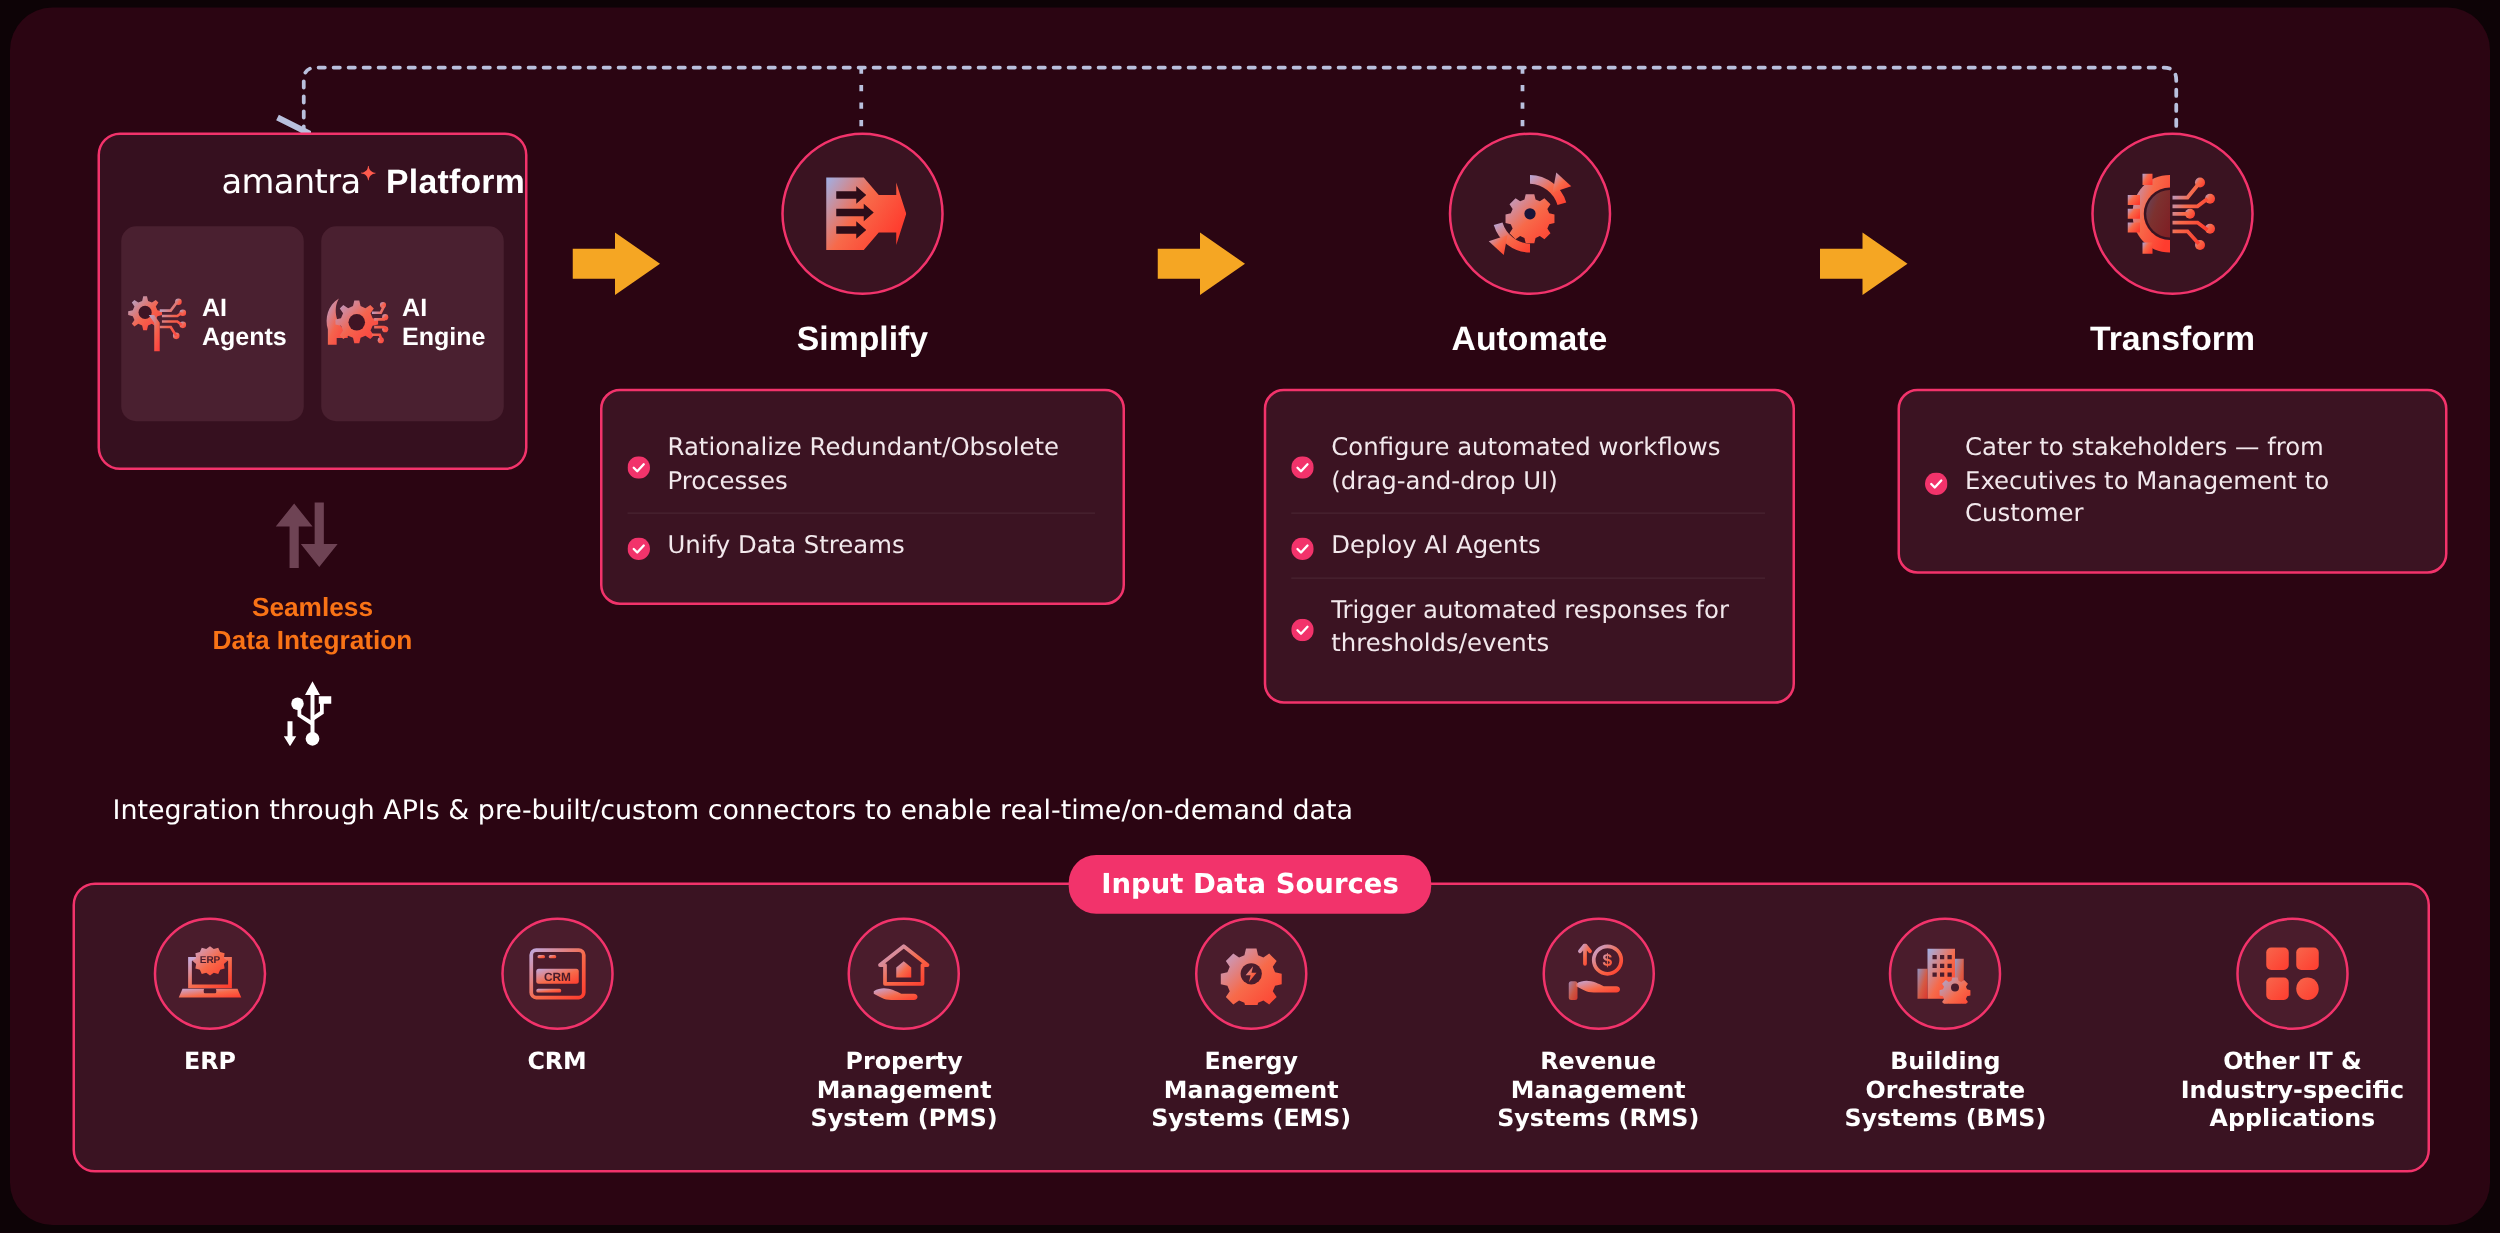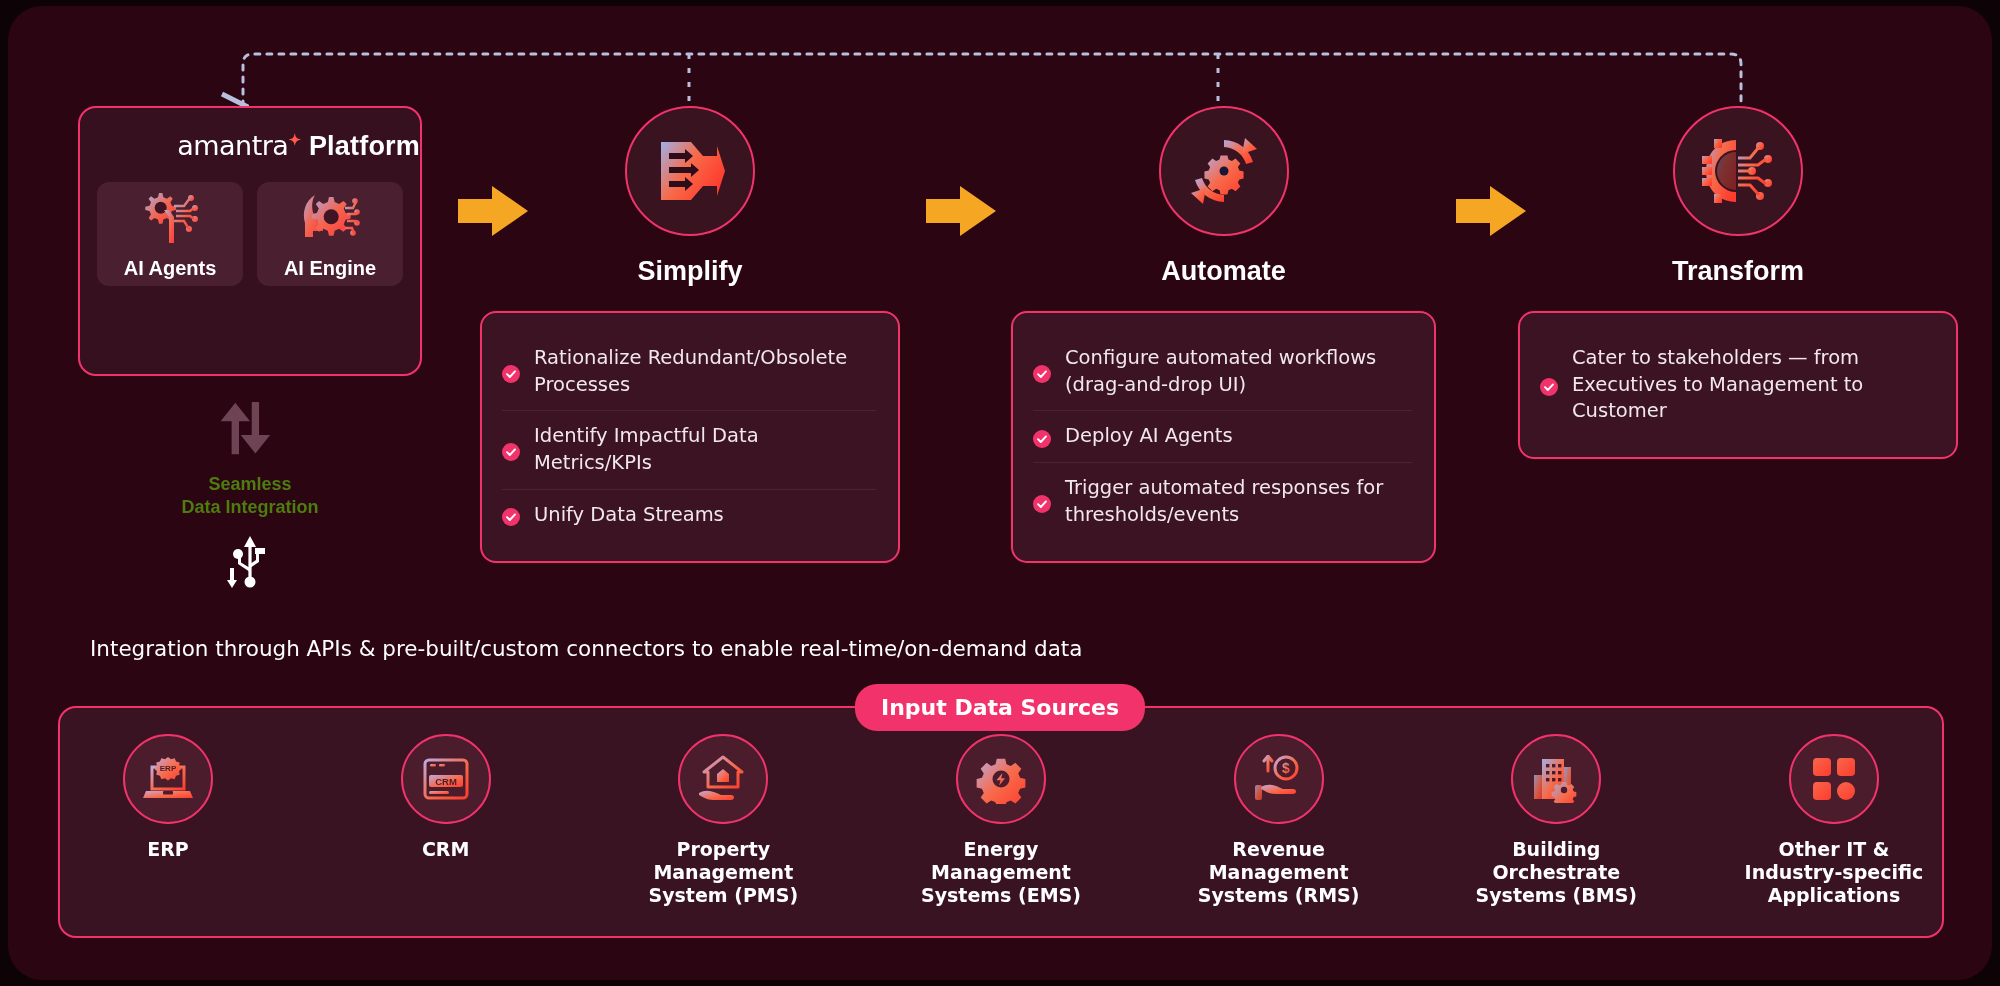--- a/index.html
+++ b/index.html
@@ -33,37 +33,37 @@
     font-size: 27px; font-weight: bold;
     margin-top: 22px; letter-spacing: .2px;
   }
   .platform-title .brand {
     font-weight: 400; letter-spacing: -.5px;
     font-family: "DejaVu Sans", sans-serif;
   }
   .platform-title .spark { color: #ff5a4d; font-size: 15px; vertical-align: super; }
   .tiles { display: flex; gap: 14px; justify-content: center; margin-top: 20px; }
   .tile {
-    width: 146px; height: 104px;
+    width: 146px; height: 156px;
     background: #4a2030;
     border-radius: 12px;
-    display: flex; flex-direction: column;
+    display: flex; 
     align-items: center; justify-content: center;
     gap: 10px;
   }
   .tile-label { color: #ffffff; font-size: 20px; font-weight: bold; }
 
   
   .seamless {
     position: absolute; left: 70px; top: 395px;
     width: 344px; text-align: center;
   }
   .ud-arrows { margin-bottom: 10px; }
   .seamless-label {
-    color: #4d7c0f; font-size: 18px; font-weight: bold; line-height: 1.25;
+    color: #f97316; font-size: 21px; font-weight: bold; line-height: 1.25;
   }
   .usb { margin-top: 16px; }
 
   
   .chev { position: absolute; top: 178px; }
 
   
   .col { position: absolute; }
   .circle-icon {
     width: 130px; height: 130px; border-radius: 50%;
@@ -262,27 +262,20 @@
       </svg>
     </div>
     <div class="col-title">Simplify</div>
     <div class="card">
       <div class="bullet-row">
         <svg class="check" width="18" height="18" viewBox="0 0 18 18">
           <circle cx="9" cy="9" r="9" fill="#f2336b"></circle>
           <path d="M5 9.2 L7.8 12 L13 6.4" stroke="#fff" stroke-width="1.9" fill="none" stroke-linecap="round" stroke-linejoin="round"></path>
         </svg>
         <div class="bullet-text">Rationalize Redundant/Obsolete Processes</div>
-      </div>
-      <div class="bullet-row">
-        <svg class="check" width="18" height="18" viewBox="0 0 18 18">
-          <circle cx="9" cy="9" r="9" fill="#f2336b"></circle>
-          <path d="M5 9.2 L7.8 12 L13 6.4" stroke="#fff" stroke-width="1.9" fill="none" stroke-linecap="round" stroke-linejoin="round"></path>
-        </svg>
-        <div class="bullet-text">Identify Impactful Data Metrics/KPIs</div>
       </div>
       <div class="bullet-row">
         <svg class="check" width="18" height="18" viewBox="0 0 18 18">
           <circle cx="9" cy="9" r="9" fill="#f2336b"></circle>
           <path d="M5 9.2 L7.8 12 L13 6.4" stroke="#fff" stroke-width="1.9" fill="none" stroke-linecap="round" stroke-linejoin="round"></path>
         </svg>
         <div class="bullet-text">Unify Data Streams</div>
       </div>
     </div>
   </div>

